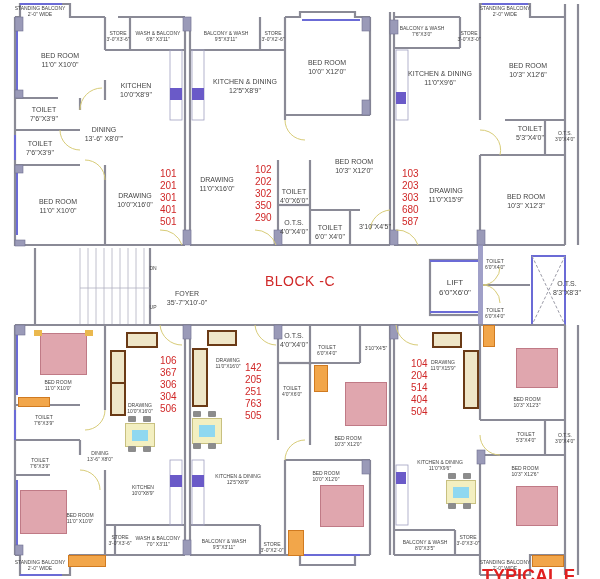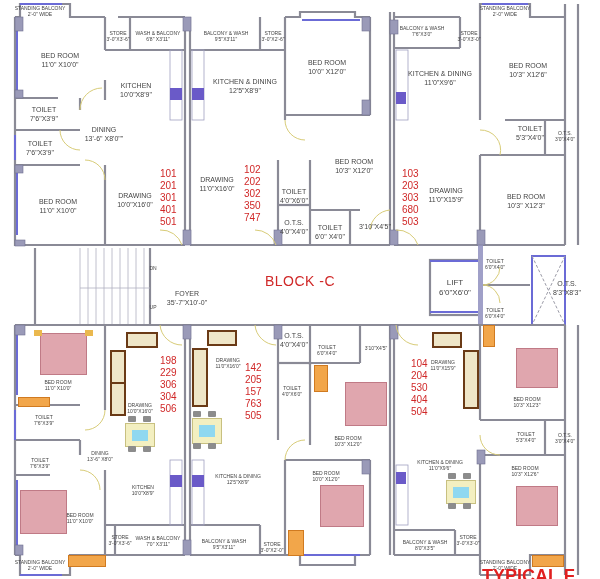--- a/index.html
+++ b/index.html
@@ -352,26 +352,26 @@
     <span class="d">4'0"X4'0"</span>
   </div>
 <div class="lbl" style="left:330px;top:232px;">
     <span class="n">TOILET</span>
     <span class="d">6'0" X4'0"</span>
   </div>
 <div class="lbl" style="left:375px;top:226px;">
     <span class="d">3'10"X4'5"</span>
   </div>
 
-<div class="units" style="left:244px;top:164px;">
+<div class="units" style="left:255px;top:164px;">
   <span>102</span>
   <span>202</span>
   <span>302</span>
   <span>350</span>
-  <span>747</span>
+  <span>290</span>
 </div>
 
 <div class="lbl tiny" style="left:422px;top:31px;">
     <span class="n">BALCONY &amp; WASH</span>
     <span class="d">7'6"X3'0"</span>
   </div>
 <div class="lbl tiny" style="left:469px;top:36px;">
     <span class="n">STORE</span>
     <span class="d">3'-0"X3'-0"</span>
   </div>
@@ -402,21 +402,21 @@
 <div class="lbl" style="left:526px;top:201px;">
     <span class="n">BED ROOM</span>
     <span class="d">10'3" X12'3"</span>
   </div>
 
 <div class="units" style="left:402px;top:168px;">
   <span>103</span>
   <span>203</span>
   <span>303</span>
   <span>680</span>
-  <span>503</span>
+  <span>587</span>
 </div>
 
 <div class="lbl" style="left:187px;top:298px;">
     <span class="n">FOYER</span>
     <span class="d">35'-7"X10'-0"</span>
   </div>
 <div class="block-title" style="left:300px;top:281px;">BLOCK -C</div>
 <div class="lbl big" style="left:455px;top:288px;">
     <span class="n">LIFT</span>
     <span class="d">6'0"X6'0"</span>
@@ -471,22 +471,22 @@
 <div class="lbl tiny" style="left:158px;top:541px;">
     <span class="n">WASH &amp; BALCONY</span>
     <span class="d">7'0" X3'11"</span>
   </div>
 <div class="lbl tiny" style="left:40px;top:565px;">
     <span class="n">STANDING BALCONY</span>
     <span class="d">2'-0" WIDE</span>
   </div>
 
 <div class="units" style="left:160px;top:355px;">
-  <span>198</span>
-  <span>229</span>
+  <span>106</span>
+  <span>367</span>
   <span>306</span>
   <span>304</span>
   <span>506</span>
 </div>
 
 <div class="lbl tiny" style="left:228px;top:363px;">
     <span class="n">DRAWING</span>
     <span class="d">11'0"X16'0"</span>
   </div>
 <div class="lbl" style="left:294px;top:340px;">
@@ -521,21 +521,21 @@
     <span class="d">9'5"X3'11"</span>
   </div>
 <div class="lbl tiny" style="left:272px;top:547px;">
     <span class="n">STORE</span>
     <span class="d">3'-0"X2'-0"</span>
   </div>
 
 <div class="units" style="left:245px;top:362px;">
   <span>142</span>
   <span>205</span>
-  <span>157</span>
+  <span>251</span>
   <span>763</span>
   <span>505</span>
 </div>
 
 <div class="lbl tiny" style="left:443px;top:365px;">
     <span class="n">DRAWING</span>
     <span class="d">11'0"X15'9"</span>
   </div>
 <div class="lbl tiny" style="left:527px;top:402px;">
     <span class="n">BED ROOM</span>
@@ -566,18 +566,18 @@
     <span class="d">3'-0"X3'-0"</span>
   </div>
 <div class="lbl tiny" style="left:505px;top:565px;">
     <span class="n">STANDING BALCONY</span>
     <span class="d">2'-0" WIDE</span>
   </div>
 
 <div class="units" style="left:411px;top:358px;">
   <span>104</span>
   <span>204</span>
-  <span>530</span>
+  <span>514</span>
   <span>404</span>
   <span>504</span>
 </div>
 
 <div class="footer-title">TYPICAL F</div>
 
 </body></html>

